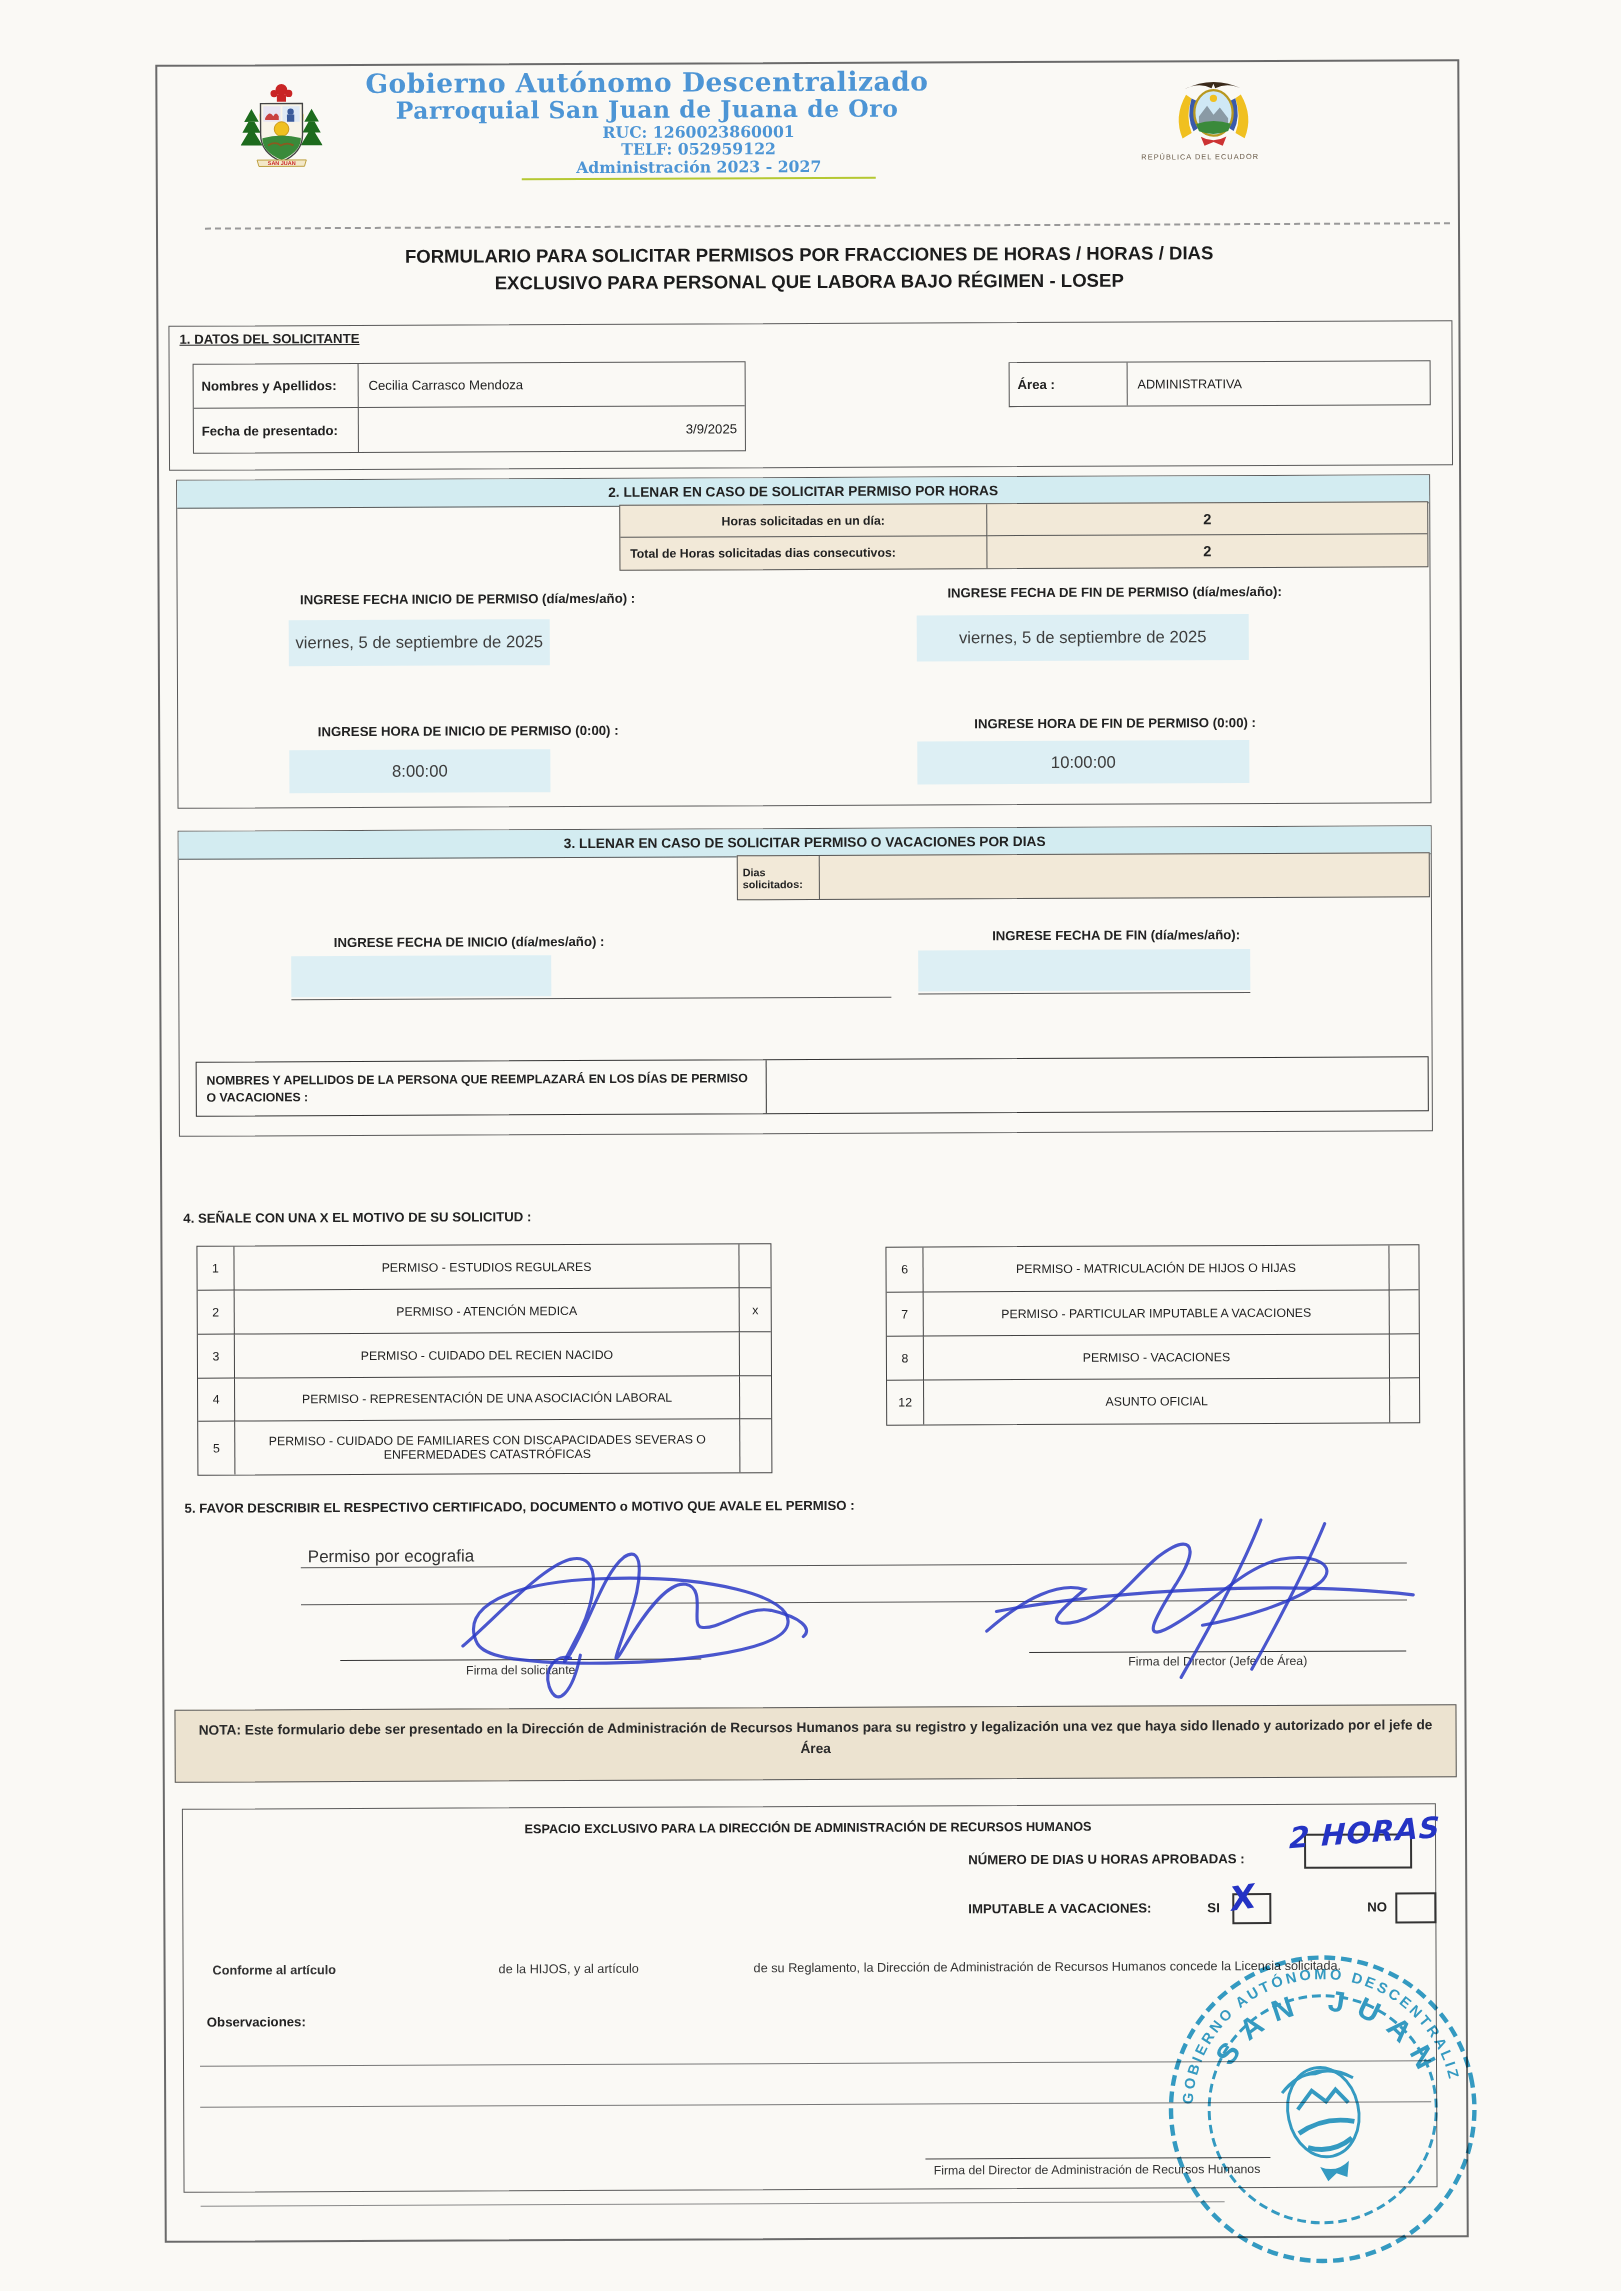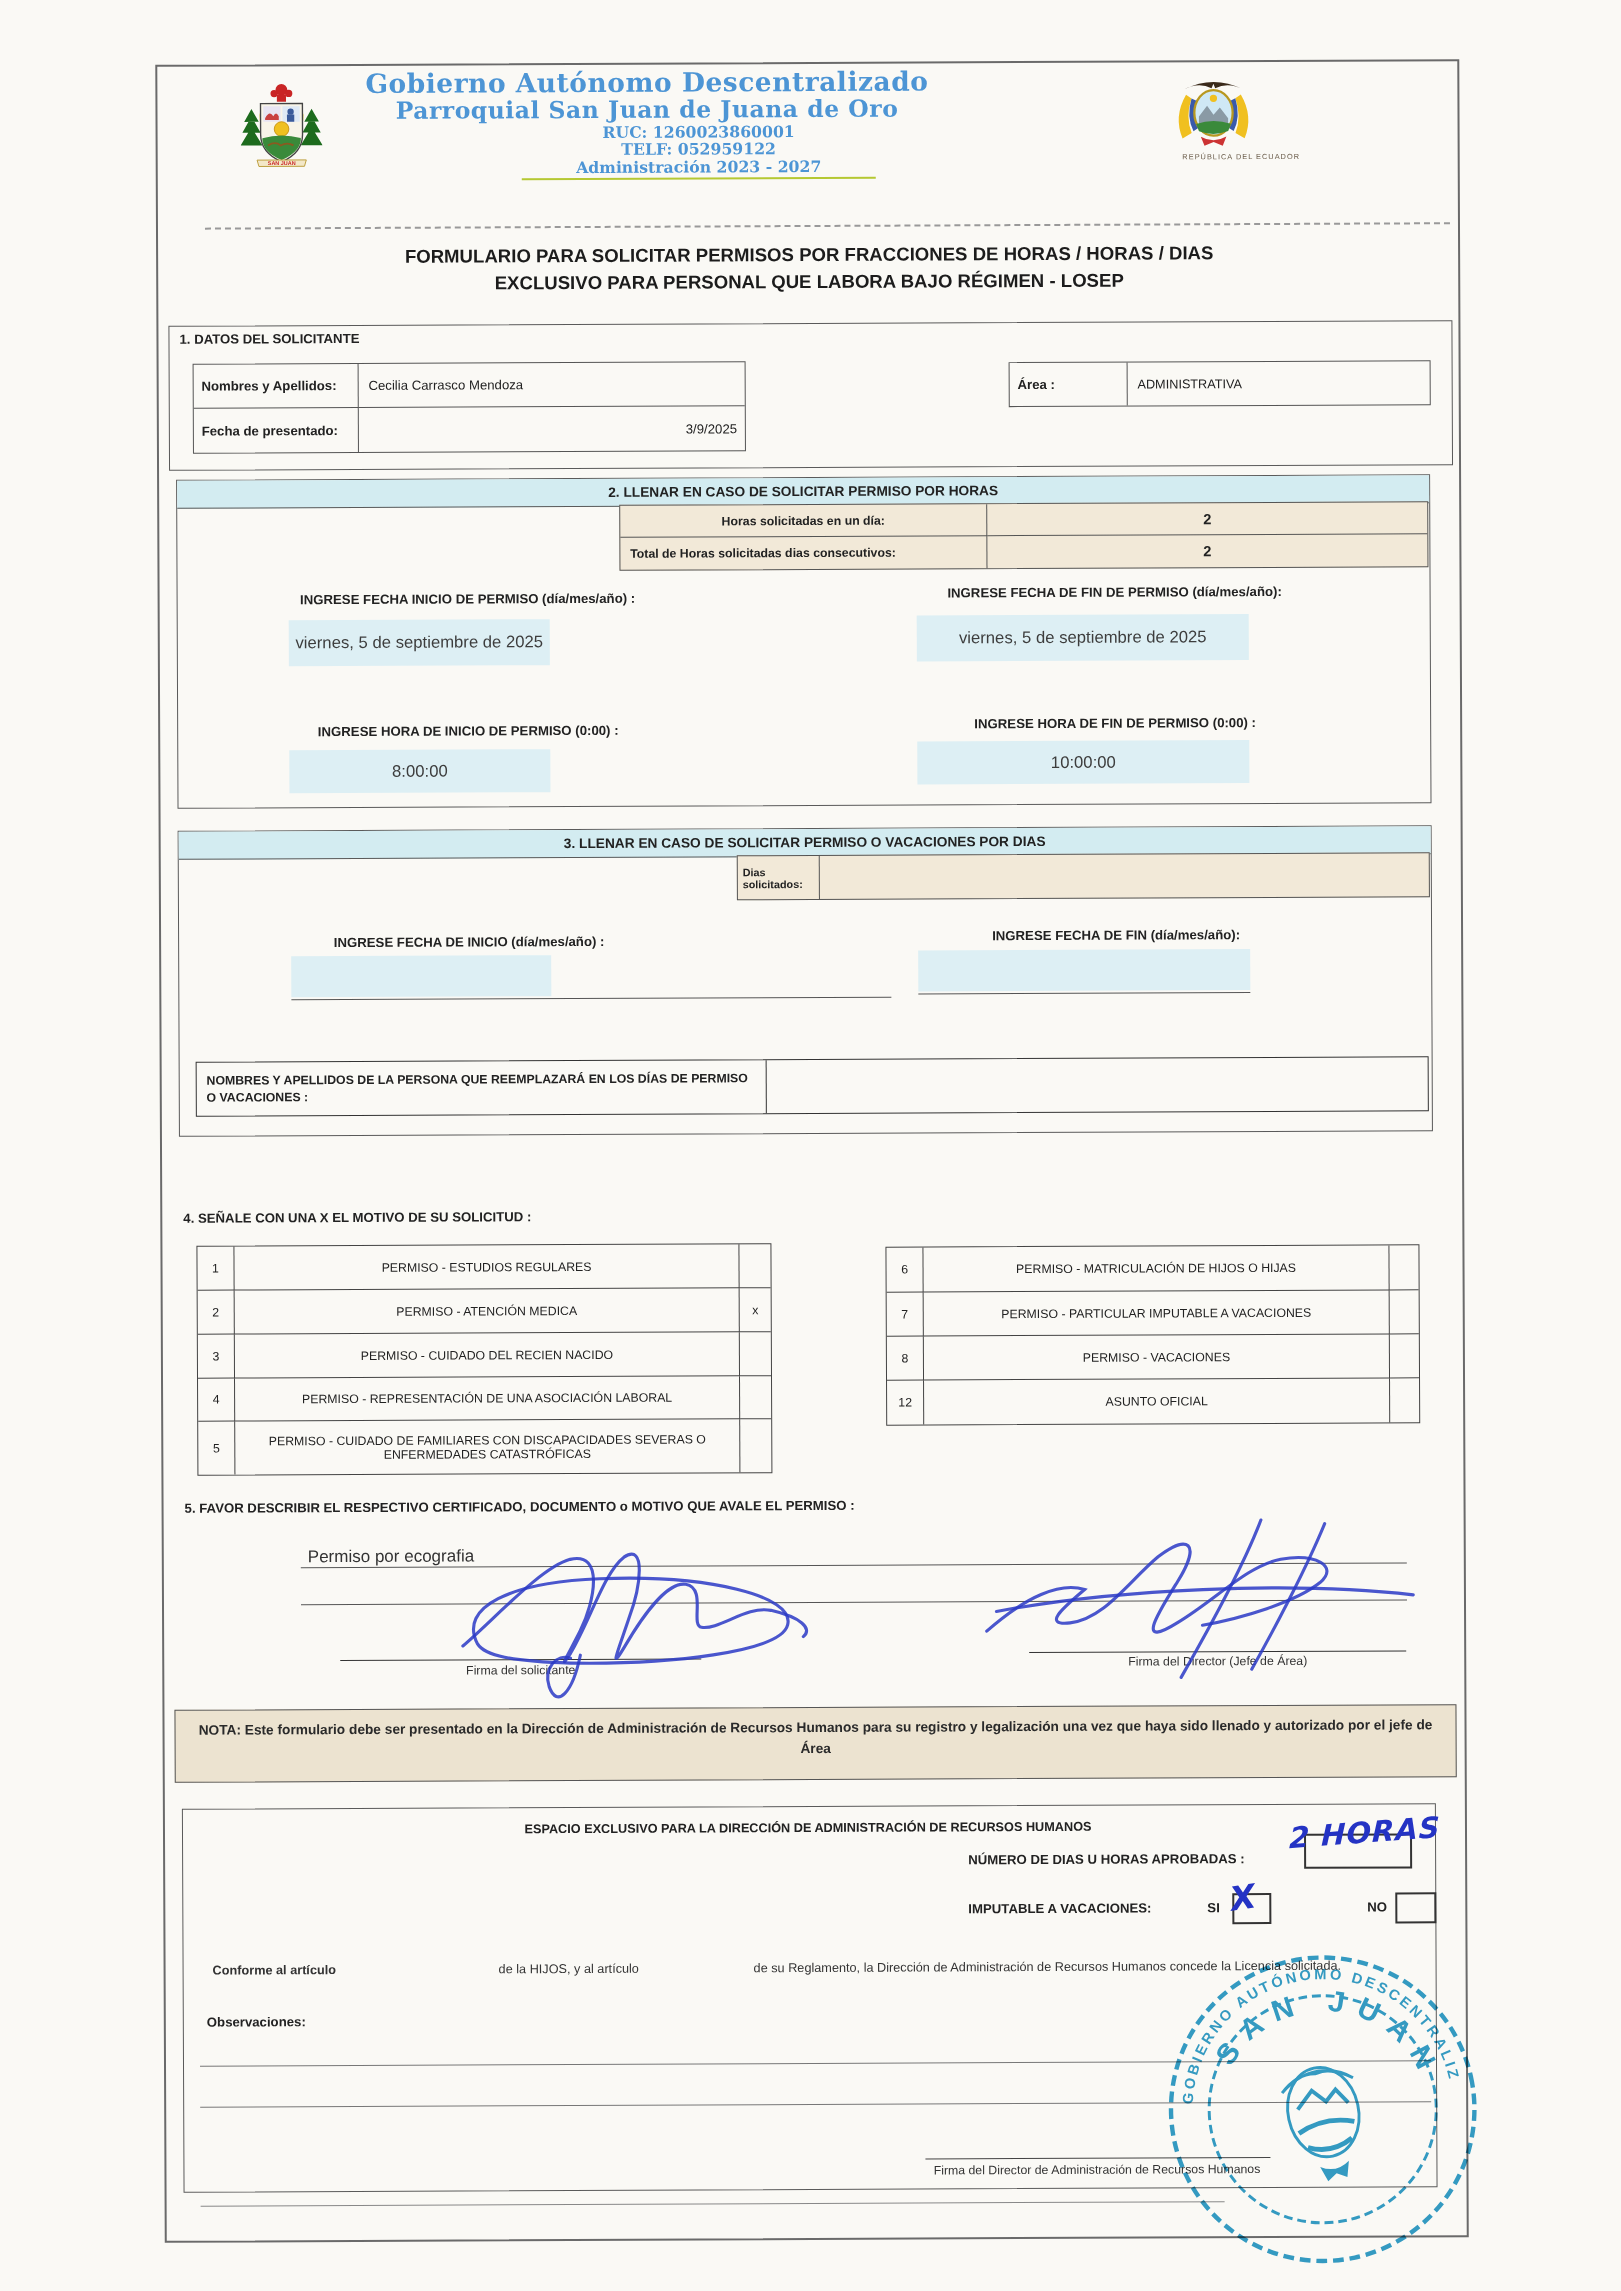--- a/index.html
+++ b/index.html
@@ -14,21 +14,21 @@
   .tan{background:#f2e9d8;}
   .hand{color:#2433c4;font-family:"DejaVu Sans",sans-serif;font-style:italic;font-weight:bold;}
   #frame{left:160px;top:62px;width:1300px;height:2174px;border:2px solid #6a6a6a;}
   
   #org-block{left:323px;top:67px;width:657px;text-align:center;}
   .org-title{font-family:"DejaVu Serif",serif;font-weight:bold;color:#4d95d5;font-size:26.5px;line-height:29px;letter-spacing:0.5px;}
   .org-title2{font-size:23.5px;line-height:26.5px;}
   #org-sub{padding-left:103px;}
   .org-small{font-family:"DejaVu Serif",serif;font-weight:bold;color:#4d95d5;font-size:15.7px;line-height:17.6px;}
   #admin-line{display:inline-block;border-bottom:2.9px solid #b5c832;padding:0 54px 2px 54px;}
-  #ecu-caption{left:1184px;top:154px;width:123px;text-align:center;font-size:7.4px;color:#6a5c4a;letter-spacing:1px;}
+  #ecu-caption{left:1143px;top:154px;width:123px;text-align:center;font-size:7.4px;color:#6a5c4a;letter-spacing:1px;}
   #dash-sep{left:209px;top:225px;width:1245px;border-top:2px dashed #999;}
   #form-title{left:230px;top:242px;width:1166px;text-align:center;font-weight:bold;font-size:18.6px;line-height:26.5px;color:#1c1c1c;}
   
   .secframe{border:1.5px solid #5a5a5a;}
   .secbar{position:absolute;left:0;top:0;right:0;height:26.5px;background:#d3ecf1;border-bottom:1.5px solid #5a5a5a;
           display:flex;align-items:center;justify-content:center;font-weight:bold;font-size:13.7px;}
   
   .grid2{display:grid;border:1.5px solid #555;}
   .cell{border-right:1.5px solid #555;border-bottom:1.5px solid #555;display:flex;align-items:center;}
   .cell:last-child, .cell.noR{border-right:none;}
@@ -113,21 +113,21 @@
   <div id="ecu-caption" class="abs">REPÚBLICA DEL ECUADOR</div>
 
   <div id="dash-sep" class="abs"></div>
 
   <div id="form-title" class="abs">
     <div>FORMULARIO PARA SOLICITAR PERMISOS  POR FRACCIONES DE HORAS / HORAS / DIAS</div>
     <div>EXCLUSIVO PARA PERSONAL QUE LABORA BAJO RÉGIMEN - LOSEP</div>
   </div>
 
   <div class="abs secframe" style="left:172px;top:323px;width:1282px;height:143px;"></div>
-  <div class="abs lbl" style="left:183px;top:329px;">1. DATOS DEL SOLICITANTE</div>
+  <div class="abs lbl" style="left:183px;top:329px;text-decoration:underline;">1. DATOS DEL SOLICITANTE</div>
 
   <div class="abs grid2" style="left:196px;top:361px;width:551px;grid-template-columns:165px 1fr;grid-auto-rows:44px;">
     <div class="cell lbl" style="padding-left:7.8px;">Nombres y Apellidos:</div>
     <div class="cell noR" style="padding-left:9.8px;font-size:13.2px;">Cecilia Carrasco Mendoza</div>
     <div class="cell lbl" style="padding-left:7.8px;border-bottom:none;">Fecha de presentado:</div>
     <div class="cell noR" style="border-bottom:none;justify-content:flex-end;padding-right:7.8px;font-size:13.2px;">3/9/2025</div>
   </div>
 
   <div class="abs grid2" style="left:1012px;top:363px;width:420px;grid-template-columns:118px 1fr;grid-auto-rows:43px;">
     <div class="cell lbl" style="padding-left:7.8px;border-bottom:none;">Área :</div>

